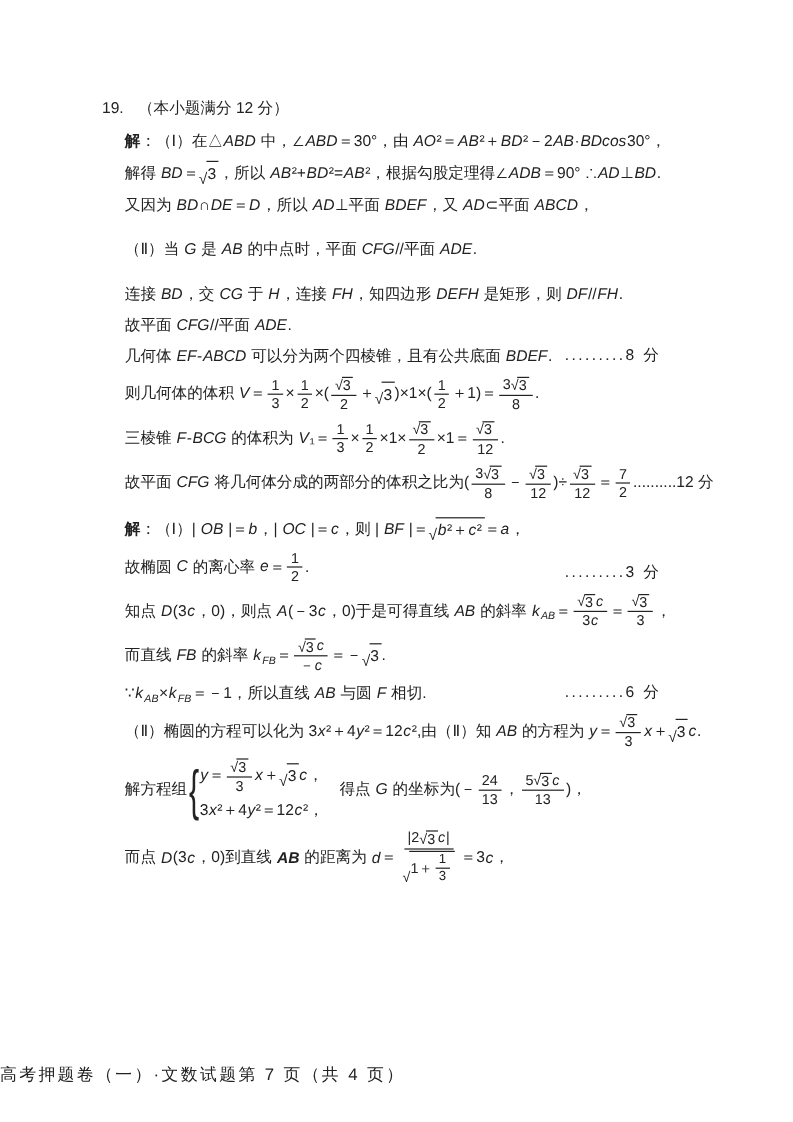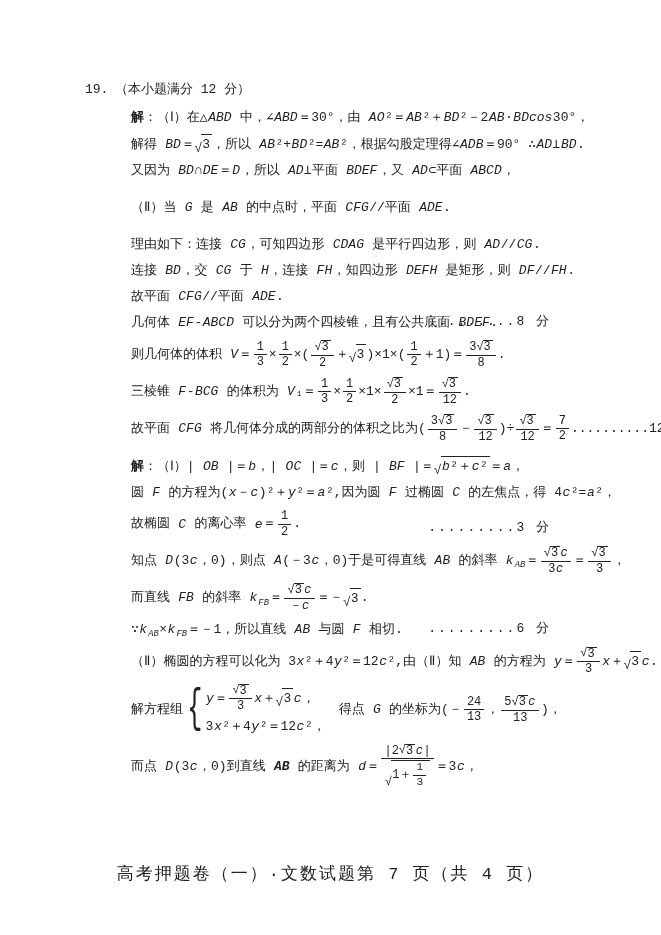--- a/index.html
+++ b/index.html
@@ -1,47 +1,47 @@
 <!DOCTYPE html>
 <html><head>
 <meta charset="utf-8">
 <style>
   html,body{margin:0;padding:0;background:#e8e8e8;}
   .page{
     position:relative;width:661px;height:935px;margin:0 auto;
     background:#ffffff;overflow:hidden;color:#222;
-    font-family:Liberation Mono, monospace;
+    font-family:Liberation Sans, sans-serif;
     font-size:13px;
   }
   .content{padding:80px 40px 0 85px;}
   .problem{margin-bottom:12px;}
   .phead{display:flex;margin:0 0 8px 0;line-height:20px;}
   .pnum{width:30px;flex:none;}
-  .pbody{margin-left:46px;}
+  .pbody{margin-left:19px;}
   .line{position:relative;margin:0 0 6px 0;line-height:20px;min-height:20px;white-space:nowrap;}
   .gap{height:11px;}
   .score{position:absolute;right:70px;bottom:1px;letter-spacing:2px;white-space:nowrap;}
   i{font-style:italic;padding:0 .5px;}
   b{font-weight:bold;}
   
   .frac{display:inline-flex;flex-direction:column;align-items:center;
         vertical-align:middle;margin:1px 2px;line-height:1.05;font-size:.92em;text-align:center;}
   .frac .num{display:block;padding:0 3px 1px 3px;border-bottom:1px solid #222;}
   .frac .den{display:block;padding:1px 3px 0 3px;}
   
   .sqrt{display:inline-flex;align-items:stretch;vertical-align:middle;}
   .rsign{line-height:1;align-self:flex-end;margin-right:-1px;}
   .rad{border-top:1px solid #222;padding:0 2px 0 1px;}
   sub{font-size:.68em;line-height:1;vertical-align:-0.35em;}
   
   .sys{display:inline-flex;align-items:center;vertical-align:middle;margin-left:2px;}
   .sysbrace{font-size:46px;font-weight:300;line-height:.9;transform:scaleX(.55);margin:0 -3px 0 -4px;}
   .syslines{display:inline-flex;flex-direction:column;gap:3px;}
-  .footer{position:absolute;left:0;right:0;bottom:50px;text-align:center;
-          font-size:17px;letter-spacing:2px;}
+  .footer{position:absolute;left:0;right:0;bottom:30px;
+          font-size:14px;letter-spacing:2px;}
 </style>
 </head>
 <body>
 
 <div class="page">
   <div class="content" id="content">
       <div class="problem">
         <div class="phead">
           <span class="pnum">19.</span>
           <span>（本小题满分 12 分）</span>
@@ -49,21 +49,20 @@
         <div class="pbody">
           <div class="line"><b>解</b>：（Ⅰ）在△<i>ABD</i> 中，∠<i>ABD</i>＝30°，由 <i>AO</i>²＝<i>AB</i>²＋<i>BD</i>²－2<i>AB</i>·<i>BDcos</i>30°，</div>
           <div class="line">解得 <i>BD</i>＝<span class="sqrt">
               <span class="rsign">√</span>
               <span class="rad">3</span>
             </span>，所以 <i>AB</i>²+<i>BD</i>²=<i>AB</i>²，根据勾股定理得∠<i>ADB</i>＝90° ∴<i>AD</i>⊥<i>BD</i>.</div>
           <div class="line">又因为 <i>BD</i>∩<i>DE</i>＝<i>D</i>，所以 <i>AD</i>⊥平面 <i>BDEF</i>，又 <i>AD</i>⊂平面 <i>ABCD</i>，</div>
           <div class="gap"></div>
           <div class="line">（Ⅱ）当 <i>G</i> 是 <i>AB</i> 的中点时，平面 <i>CFG</i>//平面 <i>ADE</i>.</div>
           <div class="gap"></div>
-          <div class="line">理由如下：连接 <i>CG</i>，可知四边形 <i>CDAG</i> 是平行四边形，则 <i>AD</i>//<i>CG</i>.</div>
           <div class="line">连接 <i>BD</i>，交 <i>CG</i> 于 <i>H</i>，连接 <i>FH</i>，知四边形 <i>DEFH</i> 是矩形，则 <i>DF</i>//<i>FH</i>.</div>
           <div class="line">故平面 <i>CFG</i>//平面 <i>ADE</i>.</div>
           <div class="line">几何体 <i>EF</i>-<i>ABCD</i> 可以分为两个四棱锥，且有公共底面 <i>BDEF</i>.<span class="score">.........8 分</span></div>
           <div class="line">则几何体的体积 <i>V</i>＝<span class="frac">
               <span class="num">1</span>
               <span class="den">3</span>
             </span>×<span class="frac">
               <span class="num">1</span>
               <span class="den">2</span>
             </span>×(<span class="frac">
@@ -127,21 +126,20 @@
               <span class="den">2</span>
             </span>..........12 分</div>
         </div>
       </div>
       <div class="problem">
         <div class="pbody">
           <div class="line"><b>解</b>：（Ⅰ）| <i>OB</i> |＝<i>b</i>，| <i>OC</i> |＝<i>c</i>，则 | <i>BF</i> |＝<span class="sqrt">
               <span class="rsign">√</span>
               <span class="rad"><i>b</i>²＋<i>c</i>²</span>
             </span>＝<i>a</i>，</div>
-          <div class="line">圆 <i>F</i> 的方程为(<i>x</i>－<i>c</i>)²＋<i>y</i>²＝<i>a</i>²,因为圆 <i>F</i> 过椭圆 <i>C</i> 的左焦点，得 4<i>c</i>²=<i>a</i>²，</div>
           <div class="line">故椭圆 <i>C</i> 的离心率 <i>e</i>＝<span class="frac">
               <span class="num">1</span>
               <span class="den">2</span>
             </span>.<span class="score">.........3 分</span></div>
           <div class="line">知点 <i>D</i>(3<i>c</i>，0)，则点 <i>A</i>(－3<i>c</i>，0)于是可得直线 <i>AB</i> 的斜率 <i>k</i><sub><i>AB</i></sub>＝<span class="frac">
               <span class="num"><span class="sqrt">
                   <span class="rsign">√</span>
                   <span class="rad">3</span>
                 </span><i>c</i></span>
               <span class="den">3<i>c</i></span>

